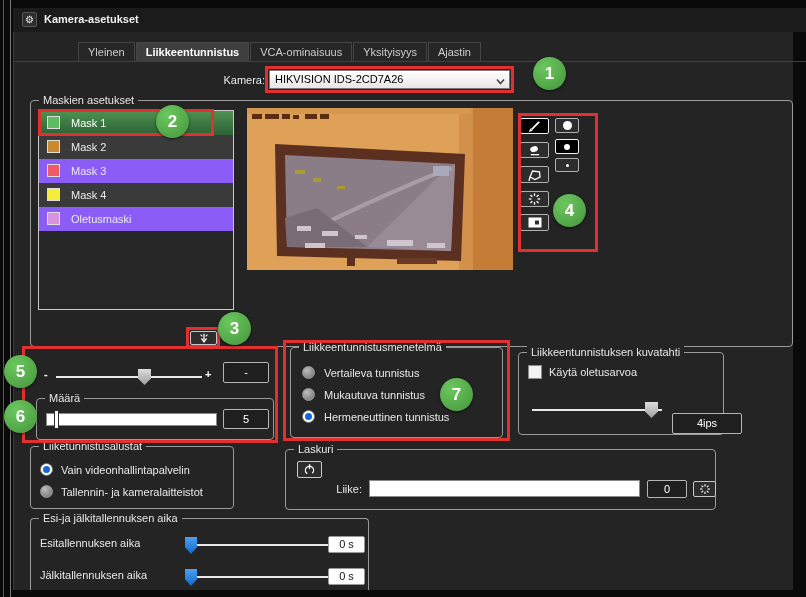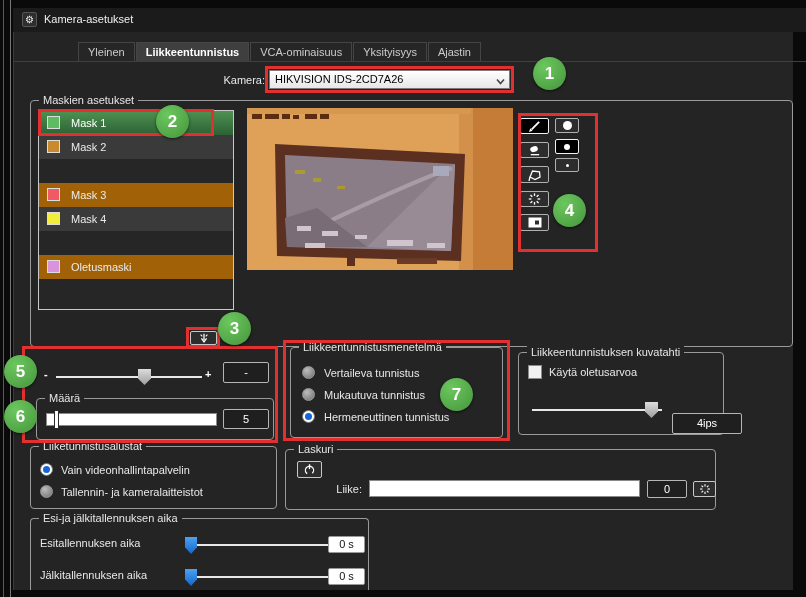--- a/index.html
+++ b/index.html
@@ -8,42 +8,42 @@
     position:relative; width:806px; height:597px; overflow:hidden;
     background:#0a0a0a; font-family:"Liberation Sans", sans-serif; font-size:11px; color:#e4e4e4;
   }
   .vline { position:absolute; top:0; bottom:0; width:1px; background:#5a5a5a; }
   #window { position:absolute; left:13px; top:8px; width:780px; height:582px;
             background:#242424; border-top:1px solid #4f4f4f; border-left:1px solid #3c3c3c; }
   
   .titlebar { position:absolute; left:13px; top:8px; width:793px; height:24px; background:#1b1b1b; }
   .titlebar .appicon { position:absolute; left:9px; top:4px; width:15px; height:15px; background:#2e2e2e;
             border:1px solid #555; color:#eee; font-size:10px; line-height:13px; text-align:center; border-radius:2px;}
-  .titlebar .apptitle { position:absolute; left:31px; top:5px; color:#f0f0f0; font-weight:normal; }
+  .titlebar .apptitle { position:absolute; left:31px; top:5px; color:#f0f0f0; font-weight:bold; }
   
   .tabs { position:absolute; left:30px; top:42px; height:20px; white-space:nowrap;padding-left:48px; }
   .tab { display:inline-block; padding:3px 9px 4px; margin-right:1px; background:#262626;
          border:1px solid #454545; border-bottom:none; color:#cccccc; }
   .tab.active { background:#3f3f3f; color:#ffffff; font-weight:bold; }
   .tabline { position:absolute; left:13px; top:61px; width:793px; height:1px; background:#3f3f3f; }
   
   .cam-label { position:absolute; left:200px; top:74px; width:65px; text-align:right; color:#e8e8e8; }
   .dropdown { position:absolute; left:269px; top:70px; width:241px; height:19px;
               background:linear-gradient(#ffffff,#e6e6e6); border:1px solid #7a7a7a; color:#000;
               padding:2px 18px 0 5px; overflow:hidden; white-space:nowrap; }
   .dropdown svg { position:absolute; right:3px; top:5px; }
   
   .gbox { position:absolute; border:1px solid #9a9a9a; border-radius:4px; }
   .gbox > .legend { position:absolute; top:-7px; left:8px; background:#242424; padding:0 4px; color:#e6e6e6; }
   
   .masklist { position:absolute; left:38px; top:110px; width:196px; height:200px;
               background:#262626; border:1px solid #c8c8c8; }
   .mrow { position:relative; height:24px; line-height:24px; color:#eaeaea; }
   .mrow:nth-child(2), .mrow:nth-child(4) { background:#3a3a3a; }
-  .mrow:nth-child(3), .mrow:nth-child(5) { background:#a16207;margin-top:24px; }
+  .mrow:nth-child(3), .mrow:nth-child(5) { background:#8b5cf6; }
   .mrow.sel { background:linear-gradient(180deg,#4e9152,#2c6234); color:#fff; }
   .swatch { position:absolute; left:8px; top:5px; width:13px; height:13px; border:1px solid #ddd; }
   .mname { position:absolute; left:32px; top:0; }
   
   .preview { position:absolute; left:247px; top:108px; width:266px; height:162px; }
   
   .tbtn { position:absolute; background:#2d2d2d; border:1px solid #b0b0b0; border-radius:2px;
           display:flex; align-items:center; justify-content:center; }
   .tbtn.sel { background:#000; border-color:#f0f0f0; }
   .dot { border-radius:50%; background:#fff; }
@@ -244,21 +244,21 @@
 
   <div class="gbox" style="left:518px; top:352px; width:206px; height:83px;">
     <span class="legend">Liikkeentunnistuksen kuvatahti</span>
   </div>
   <span class="checkbox" style="left:528px; top:365px;"></span>
   <span class="rlabel" style="left:549px; top:366px;">Käytä oletusarvoa</span>
   <div class="track" style="left:532px; top:409px; width:130px;"></div>
   <div class="handle" style="left:645px; top:402px;"></div>
   <div class="vbox" style="left:672px; top:413px; width:70px; height:21px; line-height:19px;">4ips</div>
 
-  <div class="gbox" style="left:30px; top:446px; width:247px; height:63px;text-align:center;">
+  <div class="gbox" style="left:30px; top:446px; width:204px; height:63px;text-align:center;">
     <span class="legend">Liiketunnistusalustat</span>
   </div>
   <span class="radio on" style="left:40px; top:463px;"></span>
   <span class="rlabel" style="left:61px; top:464px;">Vain videonhallintapalvelin</span>
   <span class="radio" style="left:40px; top:485px;"></span>
   <span class="rlabel" style="left:61px; top:486px;">Tallennin- ja kameralaitteistot</span>
 
   <div class="gbox" style="left:285px; top:449px; width:431px; height:61px;">
     <span class="legend">Laskuri</span>
   </div>

